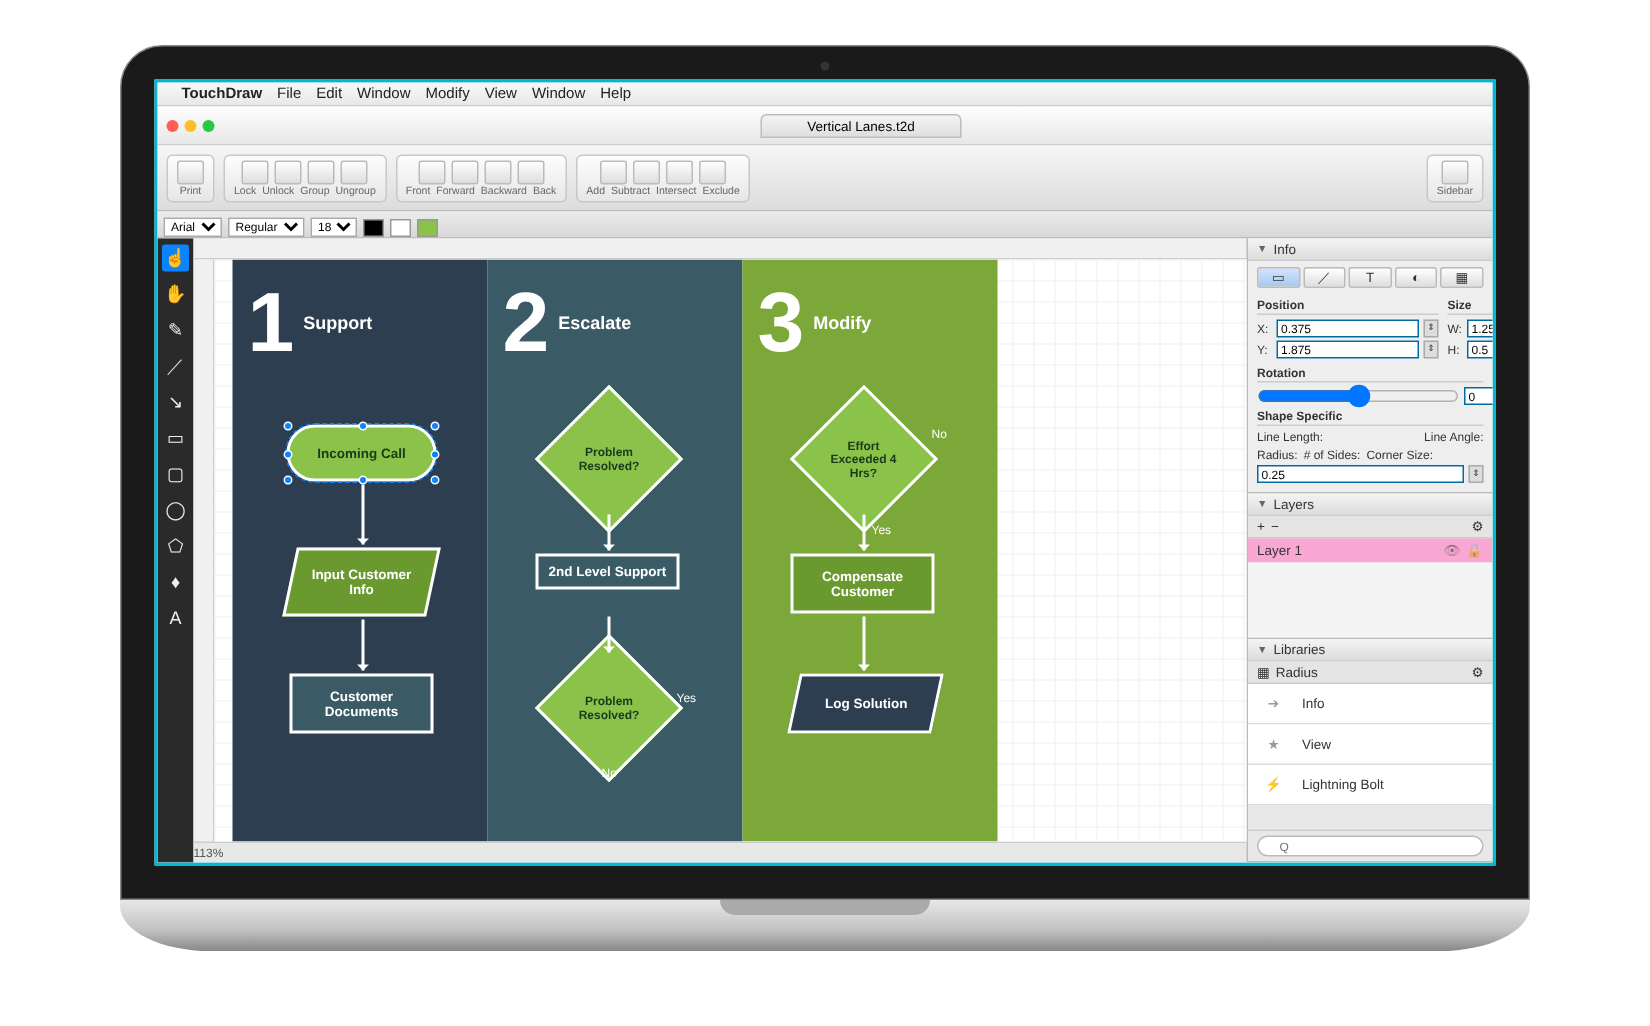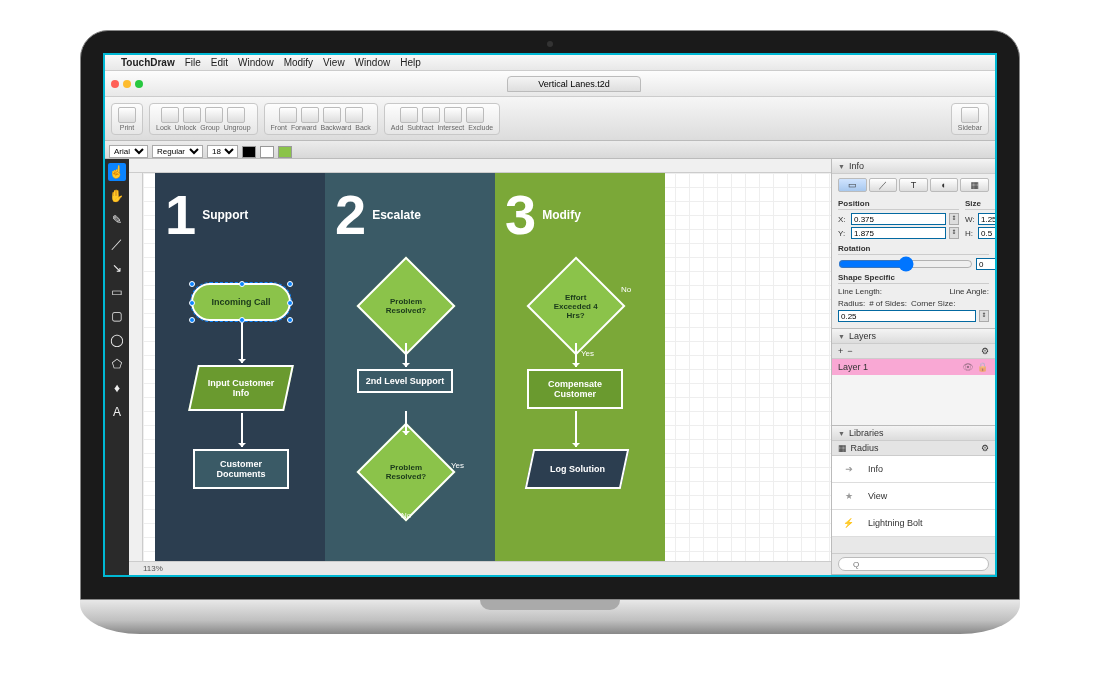--- a/index.html
+++ b/index.html
@@ -37,21 +37,21 @@
 
 .tooldock{width:24px;background:#2a2a2a;display:flex;flex-direction:column;align-items:center;padding:4px 0;gap:6px}
 .tooldock .tbtn{width:18px;height:18px;display:flex;align-items:center;justify-content:center;color:#eee;font-size:12px;cursor:pointer}
 .tooldock .tbtn.sel{background:#0a84ff;border-radius:2px}
 
 .canvaswrap{flex:1;display:flex;flex-direction:column;min-width:0}
 .ruler-h{height:14px;background:#f0f0f0;border-bottom:1px solid #ccc}
 .canvasrow{flex:1;display:flex;min-height:0}
 .ruler-v{width:14px;background:#f0f0f0;border-right:1px solid #ccc}
 .canvas{flex:1;background:#fff;background-image:linear-gradient(#eee 1px,transparent 1px),linear-gradient(90deg,#eee 1px,transparent 1px);background-size:14px 14px;position:relative;overflow:hidden}
-.statusbar{height:14px;background:#e8e8e8;border-top:1px solid #ccc;display:flex;align-items:center;padding:0 14px;font-size:8px;color:#555;gap:8px}
+.statusbar{height:14px;background:#e8e8e8;border-top:1px solid #ccc;display:flex;align-items:center;padding:0 0;font-size:8px;color:#555;gap:8px}
 
 .lanes{position:absolute;top:0;left:12px;display:flex;height:100%}
 .lane{width:170px;height:100%;padding-top:8px}
 .lane.l1{background:#2c3e50}
 .lane.l2{background:#3a5a66}
 .lane.l3{background:#7ba838}
 .lanehdr{display:flex;align-items:center;color:#fff;padding:6px 10px 10px;gap:6px}
 .lanehdr .num{font-size:56px;font-weight:800;line-height:1;font-family:Arial,sans-serif}
 .lanehdr .ttl{font-size:12px;font-weight:600}
 .node{position:absolute;color:#fff;font-size:9px;font-weight:600;display:flex;align-items:center;justify-content:center;text-align:center;padding:4px;border:2px solid #fff}

